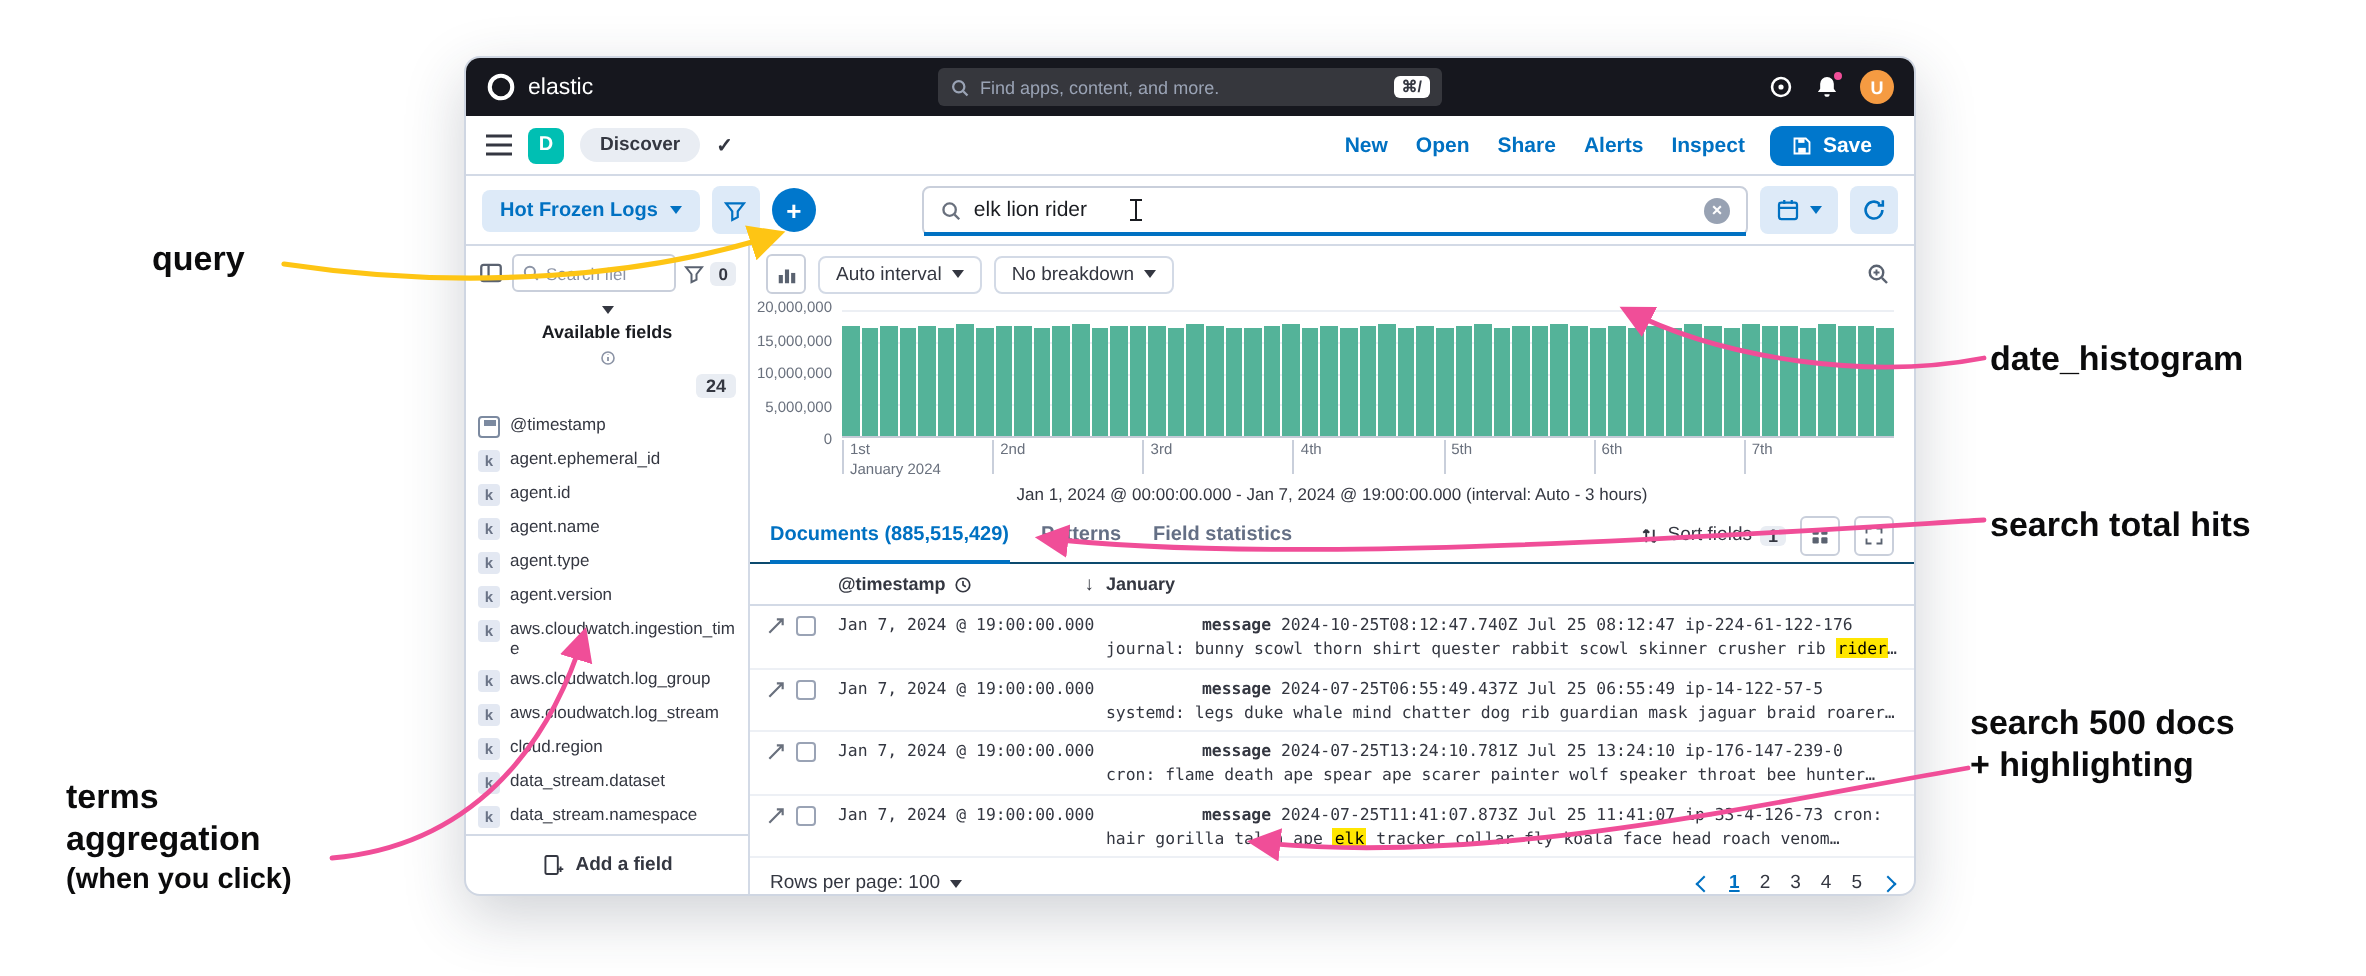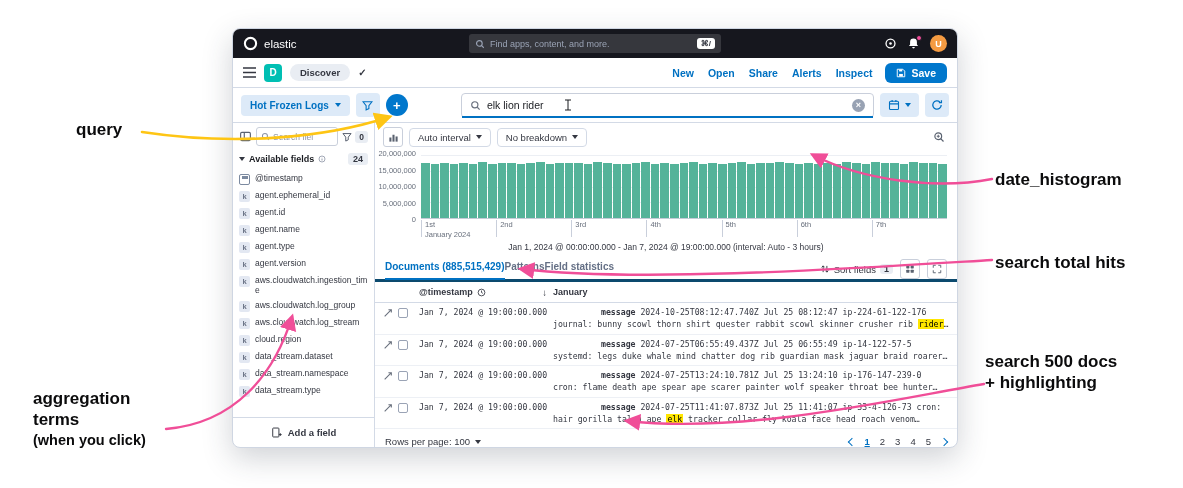--- a/index.html
+++ b/index.html
@@ -62,21 +62,21 @@
   
   .content { flex:1; display:flex; min-height:0; }
   .sidebar { width:142px; border-right:1px solid #d3dae6; display:flex; flex-direction:column; min-height:0; flex:0 0 auto; }
   .sb-top { display:flex; align-items:center; gap:4px; padding:4px 6px 3px; }
   .panel-btn { color:#5a6270; display:flex; }
   .sb-search { flex:1; height:19px; border:1px solid #c9cfdb; border-radius:3px; background:#fff; display:flex;
                align-items:center; gap:3px; padding:0 4px; color:#8b93a5; min-width:0; }
   .sb-search .ph { font-size:8.5px; white-space:nowrap; overflow:hidden; }
   .sb-filter { display:flex; align-items:center; gap:3px; color:#5a6270; }
   .sb-count { font-size:8.5px; font-weight:700; color:#343741; background:#e9edf3; border-radius:3px; padding:1px 4px; }
-  .sb-avail { display:flex; align-items:center; gap:4px; padding:4px 6px; }
+  .sb-avail { display:flex; align-items:center; gap:4px; padding:4px 6px;flex-direction:column; }
   .caret-down { width:0; height:0; border-left:3px solid transparent; border-right:3px solid transparent; border-top:4px solid #343741; }
   .sb-avail-label { font-size:9px; font-weight:700; color:#1a1c21; }
   .info-ic { color:#8b93a5; display:flex; }
   .sb-total { margin-left:auto; font-size:9px; font-weight:700; background:#e9edf3; border-radius:3px; padding:1px 5px; }
   .field-list { flex:1; overflow:hidden; padding:1px 6px; }
   .field-item { display:flex; gap:5px; padding:2.5px 0; align-items:flex-start; cursor:pointer; }
   .f-icon { width:11px; height:11px; border-radius:2px; background:#e3e8f2; color:#6b7487; font-size:7.5px; font-weight:700;
             display:flex; align-items:center; justify-content:center; flex:0 0 auto; margin-top:1px; }
   .f-icon.f-date { background:#fff; border:1px solid #7c8aa0; position:relative; }
   .f-icon.f-date::before { content:""; position:absolute; top:1.5px; left:1.5px; right:1.5px; height:2.5px; background:#7c8aa0; }
@@ -101,21 +101,21 @@
   .gridline { position:absolute; left:0; right:0; height:1px; background:#eceff4; }
   .bars { position:absolute; inset:0; display:flex; align-items:flex-end; gap:1px; }
   .bar { flex:1; background:#54b399; }
   .xaxis { position:absolute; left:38px; right:2px; bottom:0; height:20px; }
   .xtick { position:absolute; top:1px; font-size:7.5px; color:#69707d; padding-left:3px; border-left:1px solid #c9cfdb;
            line-height:1.3; height:17px; white-space:nowrap; }
   .xsub { font-size:7.5px; }
   .caption { text-align:center; font-size:8.5px; color:#343741; padding:3px 0 2px; flex:0 0 auto; }
 
   
-  .tabs-row { display:flex; align-items:flex-end; padding:0 10px; border-bottom:3px solid #0c4a6e; flex:0 0 auto; height:28px; }
+  .tabs-row { display:flex; align-items:center; padding:0 10px; border-bottom:1px solid #0c4a6e; flex:0 0 auto; height:28px; gap:16px; }
   .tab { font-size:10px; font-weight:600; color:#646f85; height:100%; display:flex; align-items:center; position:relative; cursor:pointer; }
   .tab.active { color:#0071c2; }
   .tab.active::after { content:""; position:absolute; left:0; right:0; bottom:-1px; height:2px; background:#0071c2; }
   .tabs-right { margin-left:auto; display:flex; align-items:center; gap:7px; }
   .sort-btn { display:flex; align-items:center; gap:4px; font-size:9.5px; color:#343741; }
   .badge { background:#e9edf3; border-radius:3px; padding:0 4px; font-size:9px; font-weight:700; }
 
   
   .grid-header { display:flex; align-items:center; height:21px; border-bottom:1px solid #d3dae6; padding:0 8px; gap:6px; flex:0 0 auto; }
   .gh-spacer { width:30px; flex:0 0 auto; }
@@ -146,22 +146,22 @@
 <body>
 
 <div class="ann" style="left:76px;top:119px">query</div>
 <div class="ann" style="left:995px;top:169px">date_histogram</div>
 <div class="ann" style="left:995px;top:252px">search total hits</div>
 <div class="ann" style="left:985px;top:351px">
   <div>search 500 docs</div>
   <div>+ highlighting</div>
 </div>
 <div class="ann" style="left:33px;top:388px">
+  <div>terms</div>
   <div>aggregation</div>
-  <div>terms</div>
   <div class="ann-small">(when you click)</div>
 </div>
 
 <svg class="arrows" width="1183" height="488" viewBox="0 0 1183 488">
   <defs>
     <marker id="ah-pink" markerWidth="8" markerHeight="8" refX="5.5" refY="3.5" orient="auto">
       <path d="M0,0 L7,3.5 L0,7 z" fill="#f04e98"></path>
     </marker>
     <marker id="ah-yellow" markerWidth="8" markerHeight="8" refX="5.5" refY="3.5" orient="auto">
       <path d="M0,0 L7,3.5 L0,7 z" fill="#fec514"></path>

